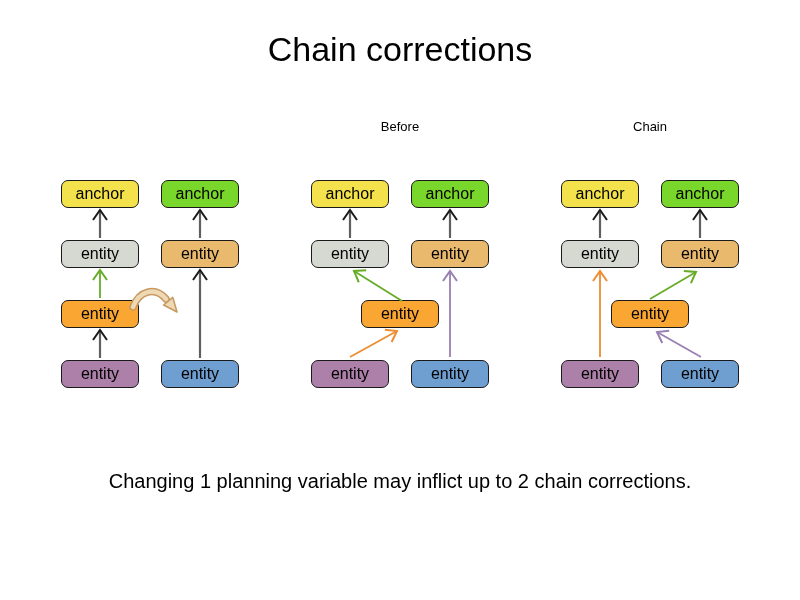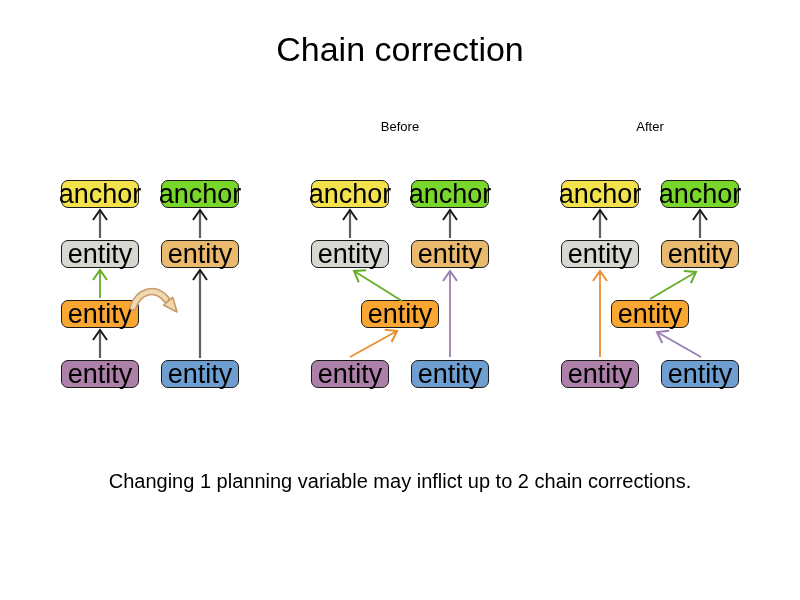--- a/index.html
+++ b/index.html
@@ -20,31 +20,31 @@
   .glabel.after{left:650px}
   .caption{
     position:absolute;left:0;right:0;top:470px;text-align:center;
     font-size:20px;font-weight:400;
   }
   .boxes{position:absolute;inset:0;z-index:2}
   .box{
     position:absolute;box-sizing:border-box;
     border:1.5px solid #1a1a1a;border-radius:7px;
     display:flex;align-items:center;justify-content:center;
-    font-size:27px;line-height:1;color:#000;
+    font-size:16px;line-height:1;color:#000;
   }
   svg.arrows{position:absolute;left:0;top:0;width:800px;height:600px;z-index:3;pointer-events:none}
 </style>
 </head>
 <body>
 
 <div class="canvas">
-  <div class="title">Chain correction</div>
+  <div class="title">Chain corrections</div>
   <div class="glabel before">Before</div>
-  <div class="glabel after">After</div>
+  <div class="glabel after">Chain</div>
   <div class="boxes">
       <div class="box" style="left: 61px; top: 180px; width: 78px; height: 28px; background: rgb(243, 226, 75); border-color: rgb(26, 26, 26);">anchor</div>
       <div class="box" style="left: 61px; top: 240px; width: 78px; height: 28px; background: rgb(214, 217, 209); border-color: rgb(26, 26, 26);">entity</div>
       <div class="box" style="left: 61px; top: 300px; width: 78px; height: 28px; background: rgb(250, 166, 50); border-color: rgb(26, 26, 26);">entity</div>
       <div class="box" style="left: 61px; top: 360px; width: 78px; height: 28px; background: rgb(172, 128, 169); border-color: rgb(26, 26, 26);">entity</div>
       <div class="box" style="left: 161px; top: 180px; width: 78px; height: 28px; background: rgb(121, 214, 42); border-color: rgb(26, 26, 26);">anchor</div>
       <div class="box" style="left: 161px; top: 240px; width: 78px; height: 28px; background: rgb(233, 185, 110); border-color: rgb(26, 26, 26);">entity</div>
       <div class="box" style="left: 161px; top: 360px; width: 78px; height: 28px; background: rgb(111, 159, 208); border-color: rgb(26, 26, 26);">entity</div>
       <div class="box" style="left: 311px; top: 180px; width: 78px; height: 28px; background: rgb(243, 226, 75); border-color: rgb(26, 26, 26);">anchor</div>
       <div class="box" style="left: 311px; top: 240px; width: 78px; height: 28px; background: rgb(214, 217, 209); border-color: rgb(26, 26, 26);">entity</div>

